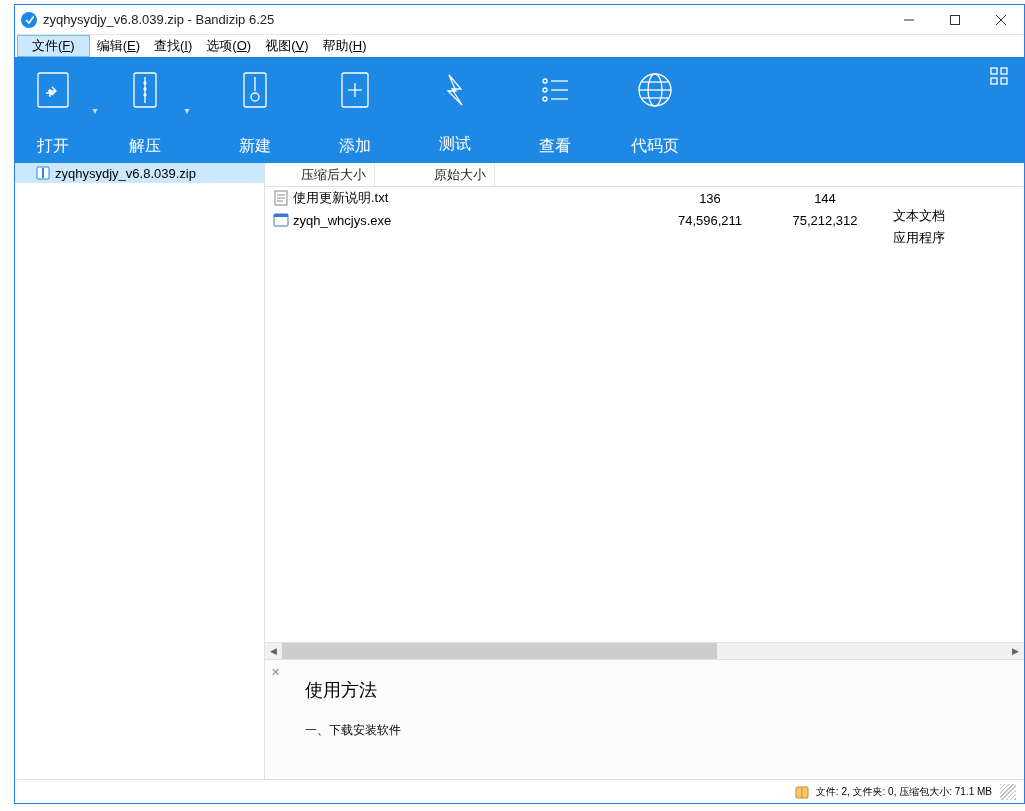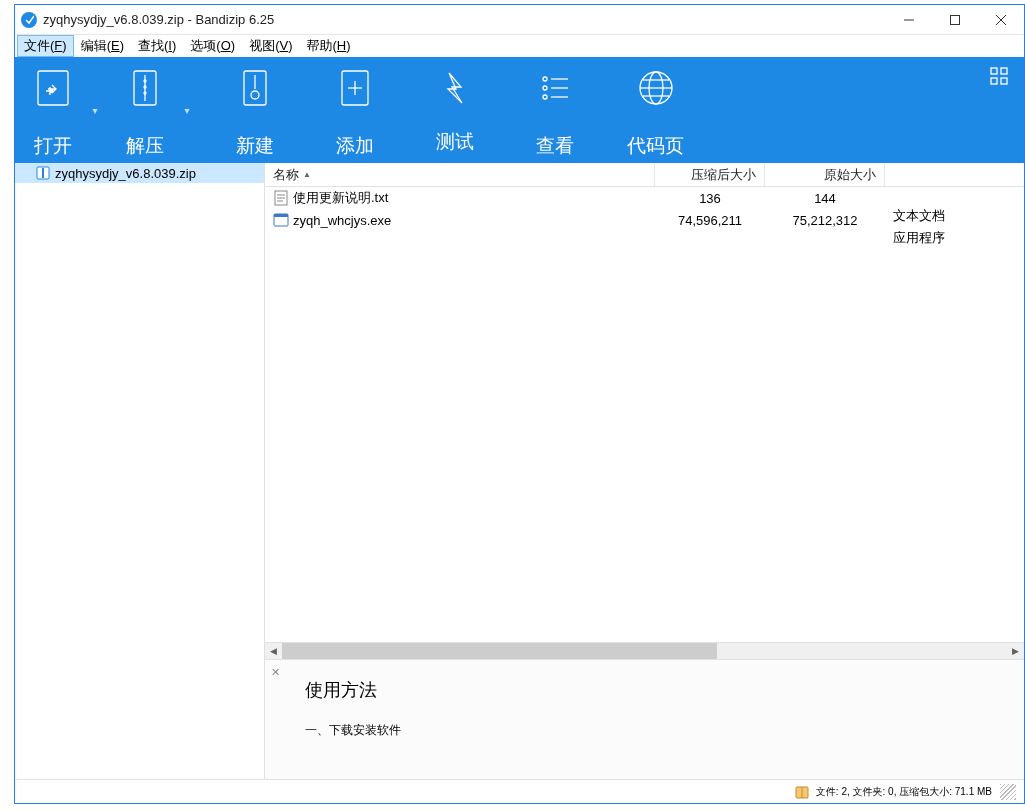--- a/index.html
+++ b/index.html
@@ -12,29 +12,29 @@
   .titlebar .app-icon { width: 16px; height: 16px; border-radius: 50%; background: #1e88e5; margin-right: 6px; display:flex; align-items:center; justify-content:center;}
   .titlebar .app-icon svg { width:10px; height:10px; fill:#fff;}
   .titlebar .title-text { flex: 0 0 auto; font-size: 13px; }
   .titlebar .spacer { flex: 1; }
   .titlebar .win-btn { width: 46px; height: 30px; display:flex; align-items:center; justify-content:center; color:#333; cursor: pointer;}
   .titlebar .win-btn svg { stroke: #333; stroke-width:1; fill:none; }
 
   
   .menubar { height: 22px; display: flex; align-items: center; padding-left: 2px; font-size: 13px; background: #fff; }
   .menubar .menu-item { padding: 2px 7px; cursor: pointer; }
-  .menubar .menu-item.selected { background: #cce8ff; border:1px solid #77b9f0; padding:1px 6px;text-align:center;}
+  .menubar .menu-item.selected { background: #cce8ff; border:1px solid #77b9f0; padding:1px 14px;text-align:center;}
   .menubar .menu-item u { text-decoration: underline; }
 
   
   .toolbar { height: 106px; background: linear-gradient(#1e88e5, #1e88e5); display: flex; align-items: center; color: #fff; padding-left: 6px; position: relative;}
   .toolbar .tool { display: flex; flex-direction: column; align-items: center; justify-content:center; height: 100%; cursor: pointer; position: relative;}
   .toolbar .tool .icon-wrap { width: 56px; height: 56px; display:flex; align-items:center; justify-content:center; }
   .toolbar .tool .icon-wrap svg { stroke: #fff; stroke-width:1.3; fill:none; width:42px; height:42px;}
-  .toolbar .tool .label { font-size: 19px; margin-top:16px; }
+  .toolbar .tool .label { font-size: 16px; margin-top:16px; }
   .toolbar .sep { width: 28px; height: 60px; display:flex; align-items:center; justify-content:center; color:#bfe0ff; font-size:10px; cursor:pointer;}
   .toolbar .tool-group { display:flex; align-items:center; padding: 0 4px;}
   .toolbar .config-icon { position:absolute; top:10px; right:16px; cursor:pointer;}
   .toolbar .config-icon svg { width:18px; height:18px; stroke:#fff; stroke-width:1.3; fill:none;}
 
   
   .body { flex: 1; display: flex; overflow:hidden; }
   .tree { width: 250px; border-right: 1px solid #e0e0e0; background: #fff; overflow:auto;}
   .tree-item { display:flex; align-items:center; padding: 2px 20px; cursor:pointer; font-size:13px;}
   .tree-item.selected { background: #cce8ff; }
@@ -228,24 +228,20 @@
               <rect x="1" y="1" width="12" height="12" rx="1" fill="#fff" stroke="#1e88e5"></rect>
               <rect x="6" y="2" width="2" height="10" fill="#1e88e5"></rect>
             </svg>
         </span>
         <span>zyqhysydjy_v6.8.039.zip</span>
       </div>
     </div>
 
     <div class="right-pane">
       <div class="list-header">
-        <div class="col c-name">
-            <span>名称</span>
-            <span class="sort">▲</span>
-          </div>
         <div class="col c-comp right">
             <span>压缩后大小</span>
           </div>
         <div class="col c-orig right">
             <span>原始大小</span>
           </div>
         <div class="col c-type">
             <span>类型</span>
           </div>
       </div>

